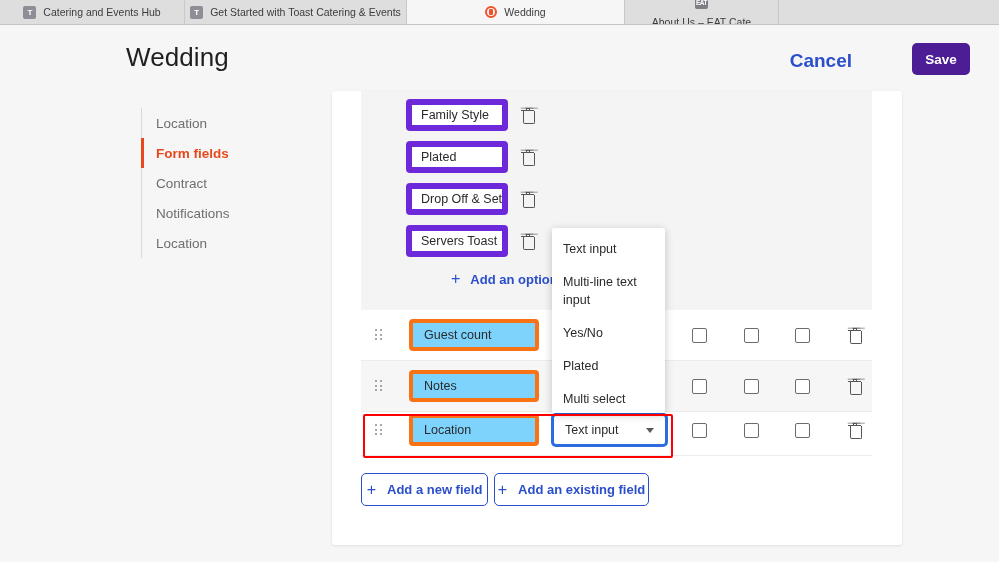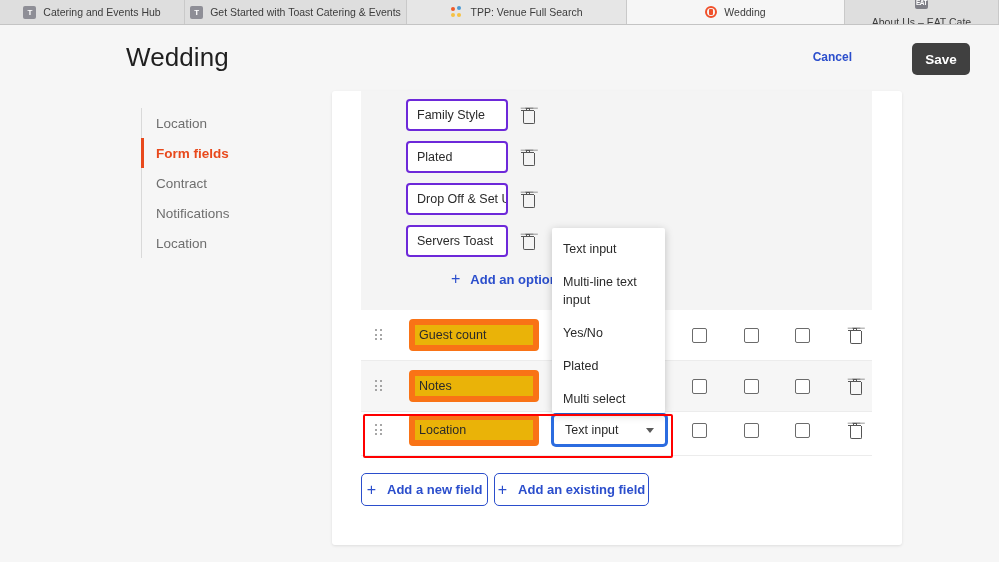--- a/index.html
+++ b/index.html
@@ -89,33 +89,33 @@
     position: absolute;
     left: 126px; top: 16px;
     font-size: 26px;
     font-weight: 400;
     color: #1f1f1f;
     letter-spacing: 0.1px;
   }
   #cancel-button {
     position: absolute;
     right: 147px; top: 24px;
-    font-size: 12px;
+    font-size: 19px;
     font-weight: 700;
     color: #2b4ecc;
     background: none;
     border: none;
     cursor: pointer;
     font-family: inherit;
   }
   #save-button {
     position: absolute;
     right: 29px; top: 17px;
     width: 58px; height: 32px;
-    background: #404040;
+    background: #4c1d95;
     color: #ffffff;
     border: none;
     border-radius: 5px;
     font-size: 13.5px;
     font-weight: 700;
     cursor: pointer;
     font-family: inherit;
   }
 
   
@@ -168,21 +168,21 @@
     gap: 13px;
   }
   .option-row.r0 { top: 8px; }
   .option-row.r1 { top: 50px; }
   .option-row.r2 { top: 92px; }
   .option-row.r3 { top: 134px; }
 
   .txtbox {
     width: 102px; height: 32px;
     background: #ffffff;
-    border: 2px solid #6d28d9;
+    border: 6px solid #6d28d9;
     border-radius: 4px;
     display: flex;
     align-items: center;
     padding: 9px 9px;
     font-size: 12.5px;
     color: #2a2a2a;
     white-space: nowrap;
     overflow: hidden;
   }
 
@@ -265,26 +265,26 @@
     background: #8a8a8a;
   }
   .drag i:nth-child(1){left:0;top:0}    .drag i:nth-child(2){left:5px;top:0}
   .drag i:nth-child(3){left:0;top:4.6px}.drag i:nth-child(4){left:5px;top:4.6px}
   .drag i:nth-child(5){left:0;top:9.2px}.drag i:nth-child(6){left:5px;top:9.2px}
 
   .field-name {
     position: absolute;
     left: 48px;
     width: 130px; height: 32px;
-    background: #eab308;
-    border: 6px solid #f97316;
+    background: #7dd3fc;
+    border: 4px solid #f97316;
     border-radius: 4px;
     display: flex;
     align-items: center;
-    padding: 0 4px;
+    padding: 0 11px;
     font-size: 12.5px;
     color: #2a2a2a;
     cursor: text;
   }
 
   .type-select {
     position: absolute;
     left: 191px;
     width: 115px; height: 32px;
     background: #ffffff;
@@ -384,29 +384,20 @@
   <div class="tab tab-0">
     <span class="tabicon fav-toast">T</span>
     <span>Catering and Events Hub</span>
   </div>
 
   <div class="tab tab-1">
     <span class="tabicon fav-toast">T</span>
     <span>Get Started with Toast Catering &amp; Events</span>
   </div>
 
-  <div class="tab tab-2">
-    <span class="fav-dots">
-        <i></i>
-        <i></i>
-        <i></i>
-        <i></i>
-      </span>
-    <span>TPP: Venue Full Search</span>
-  </div>
 
   <div class="tab tab-3">
     <span class="fav-ring"></span>
     <span>Wedding</span>
   </div>
 
   <div class="tab tab-4">
     <span class="tabicon fav-eat">EAT</span>
     <span>About Us – EAT Cate</span>
   </div>

